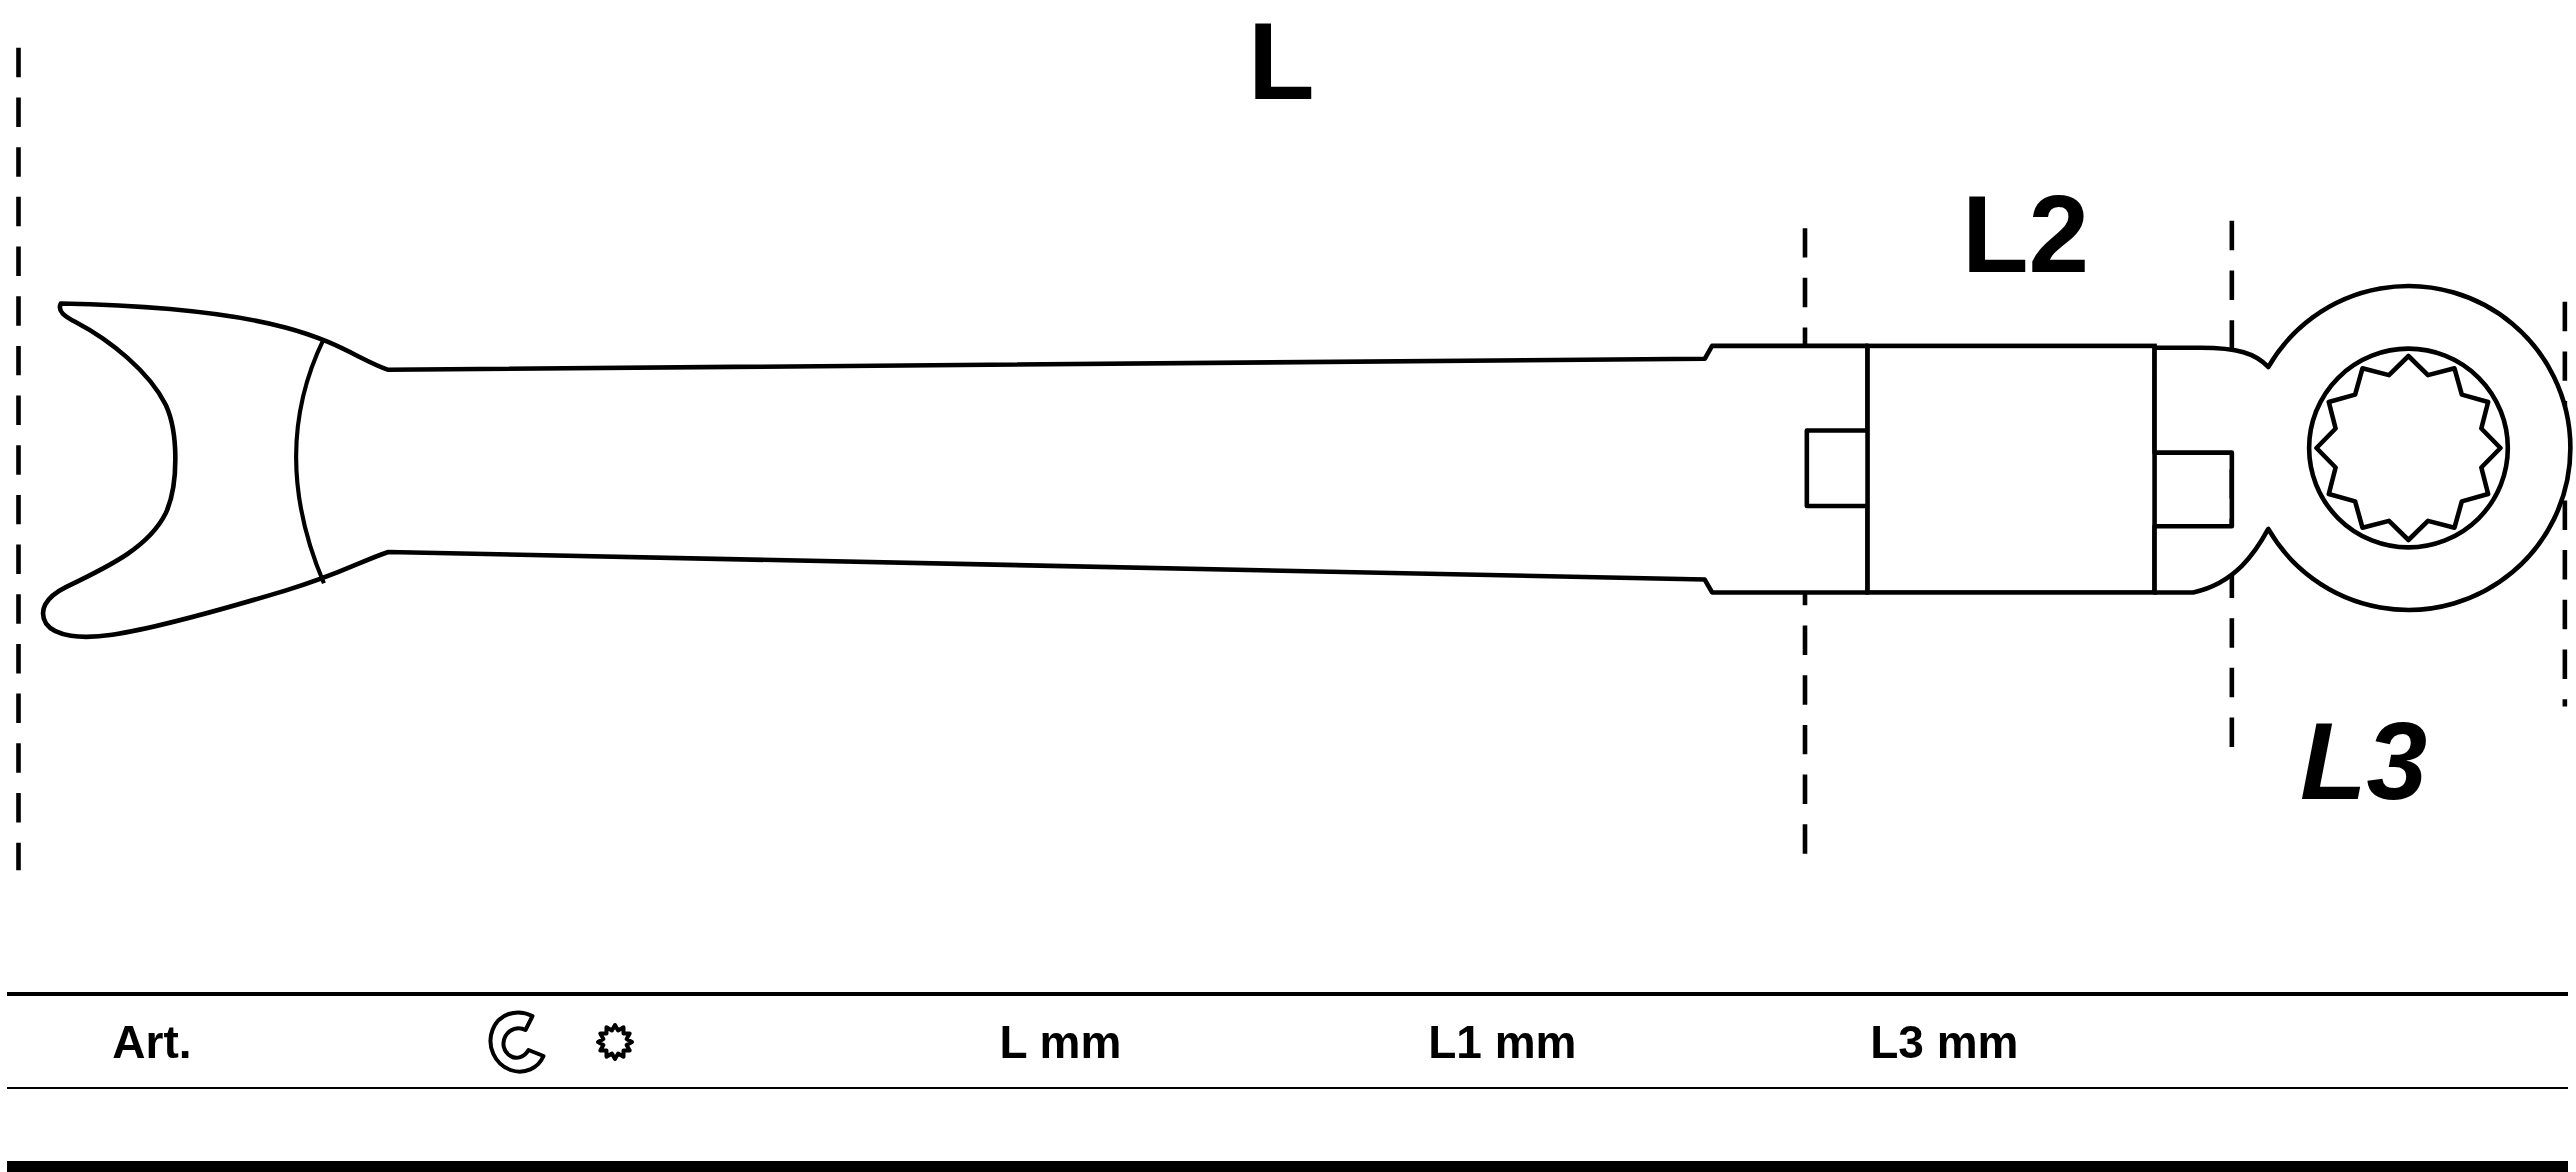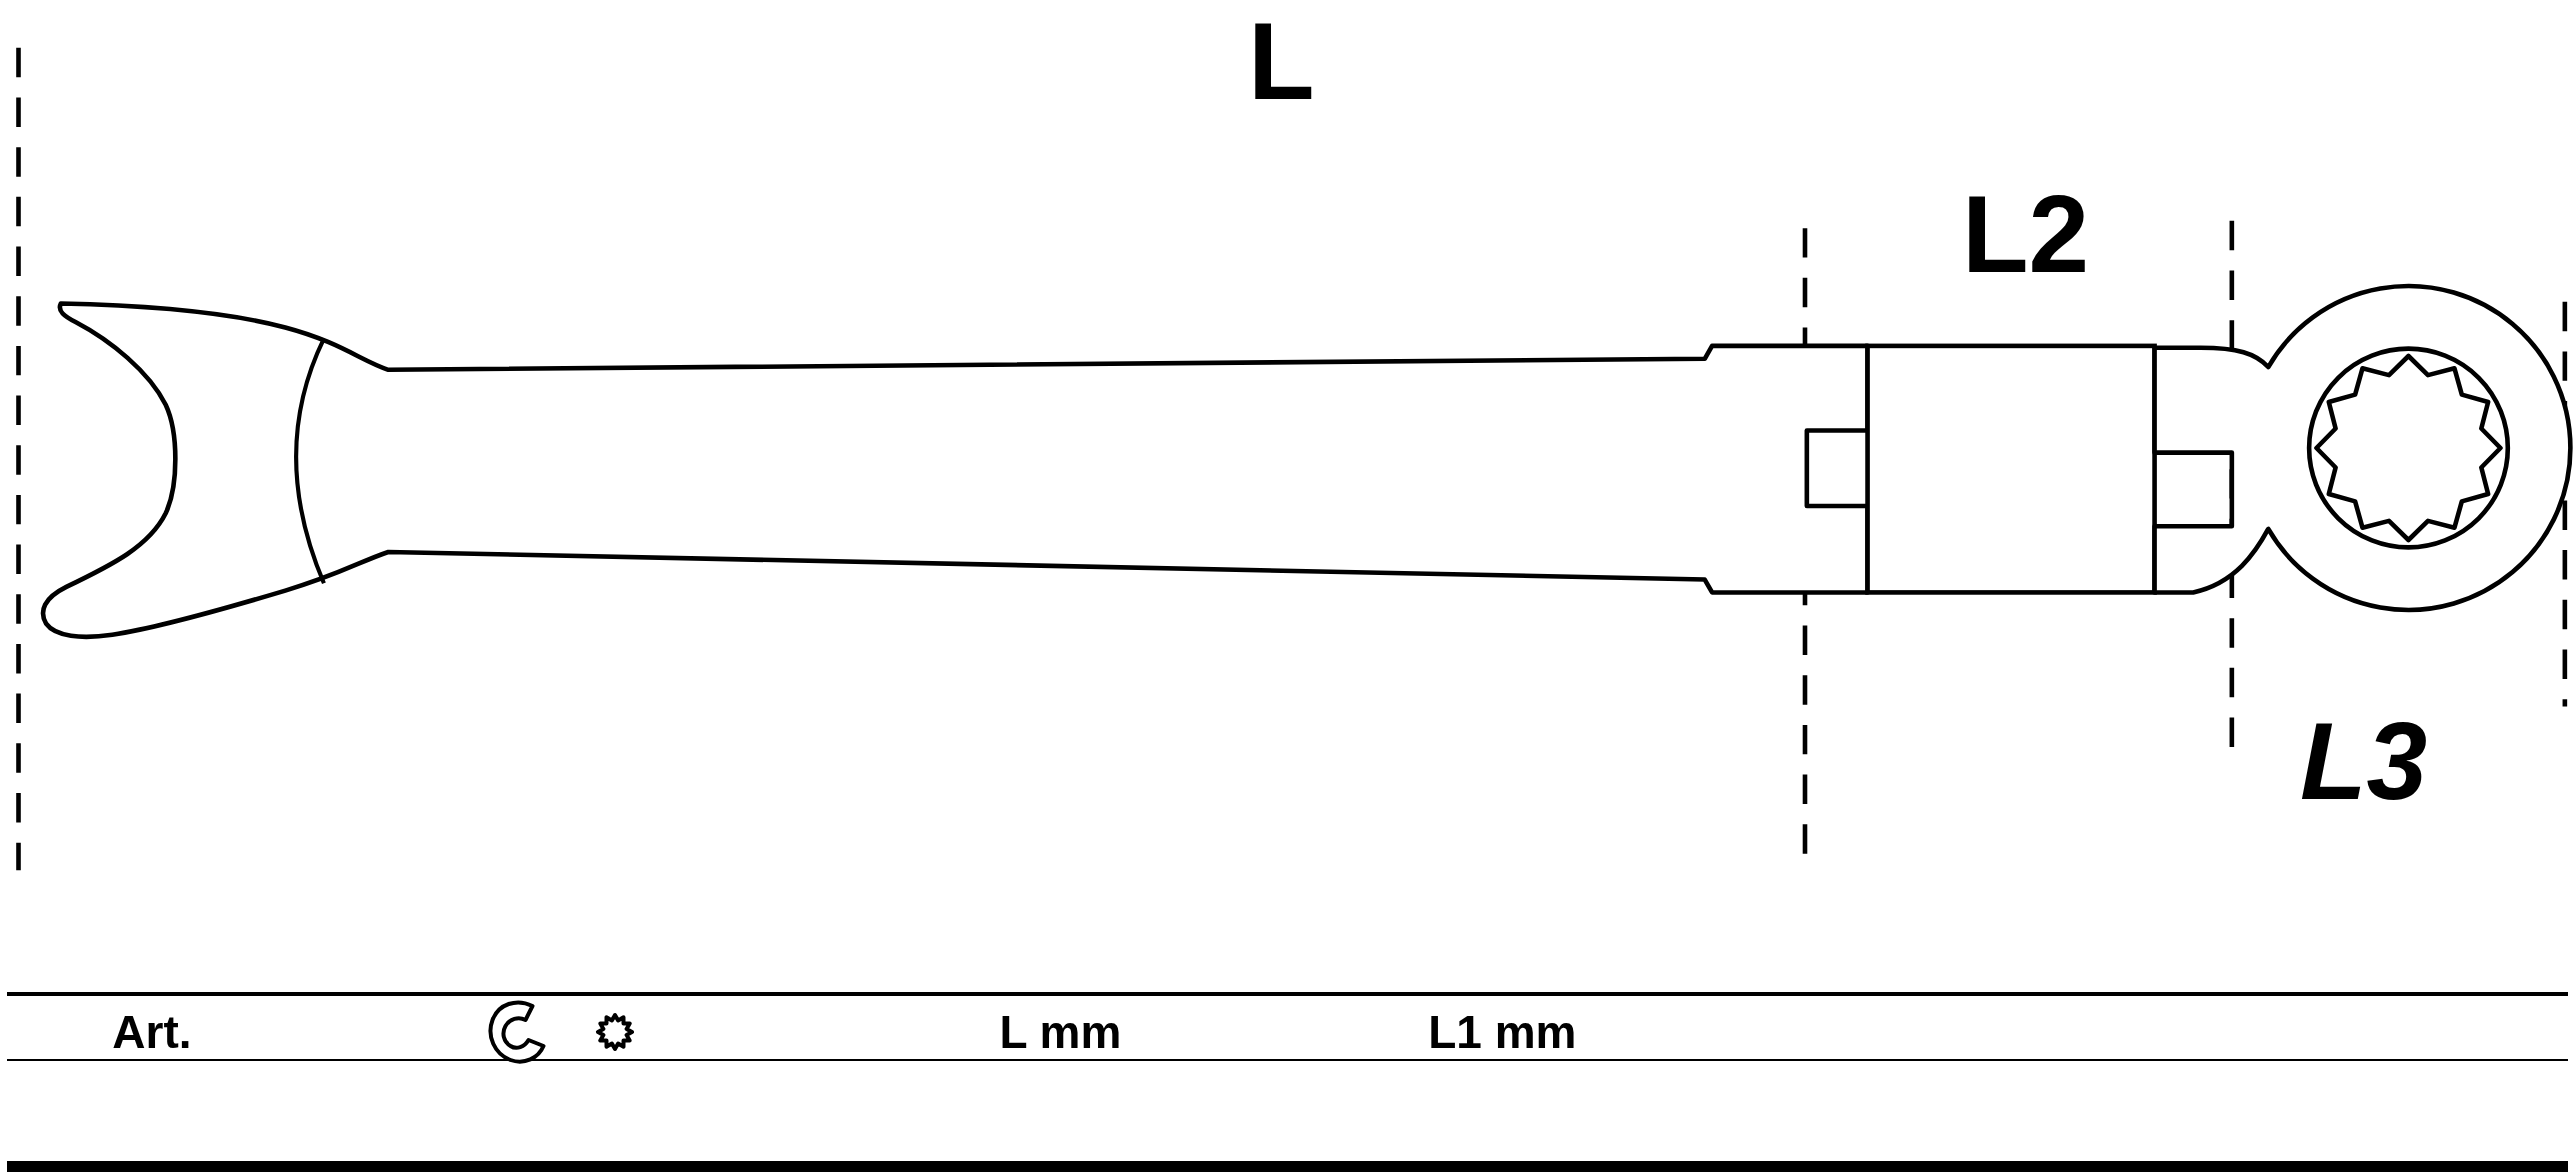--- a/index.html
+++ b/index.html
@@ -43,21 +43,21 @@
     border-top: 4.6px solid #000;
     border-bottom: 11px solid #000;
     box-sizing: border-box;
   }
   .t-row {
     display: grid;
     grid-template-columns: 289px 543px 442px 442px 442px 405px;
     width: 100%;
   }
   .t-row.header {
-    height: 65px;
+    height: 93px;
     border-bottom: 2.8px solid #000;
     box-sizing: border-box;
     text-align: center;
   }
   .t-row.data {
     height: 73px;
   }
   .t-cell {
     display: flex;
     align-items: center;
@@ -148,17 +148,18 @@
                    C 17 46 15 37 19 30
                    C 23 23 32 20 39 24
                    L 46 10 Z" fill="#ffffff" stroke="#000" stroke-width="4" stroke-linejoin="round"></path>
         </svg>
         <svg width="72" height="72" viewBox="0 0 72 72" xmlns="http://www.w3.org/2000/svg">
           <polygon points="53,36 47.6,32.9 50.7,27.5 44.5,27.5 44.5,21.3 39.1,24.4 36,19 32.9,24.4 27.5,21.3 27.5,27.5 21.3,27.5 24.4,32.9 19,36 24.4,39.1 21.3,44.5 27.5,44.5 27.5,50.7 32.9,47.6 36,53 39.1,47.6 44.5,50.7 44.5,44.5 50.7,44.5 47.6,39.1" fill="#ffffff" stroke="#000" stroke-width="4" stroke-linejoin="round"></polygon>
         </svg>
       </div>
       <div class="t-cell">L mm</div>
       <div class="t-cell">L1 mm</div>
+      <div class="t-cell">L3 mm</div>
     </div>
   </div>
 
 </div>
 
 
 </body></html>

